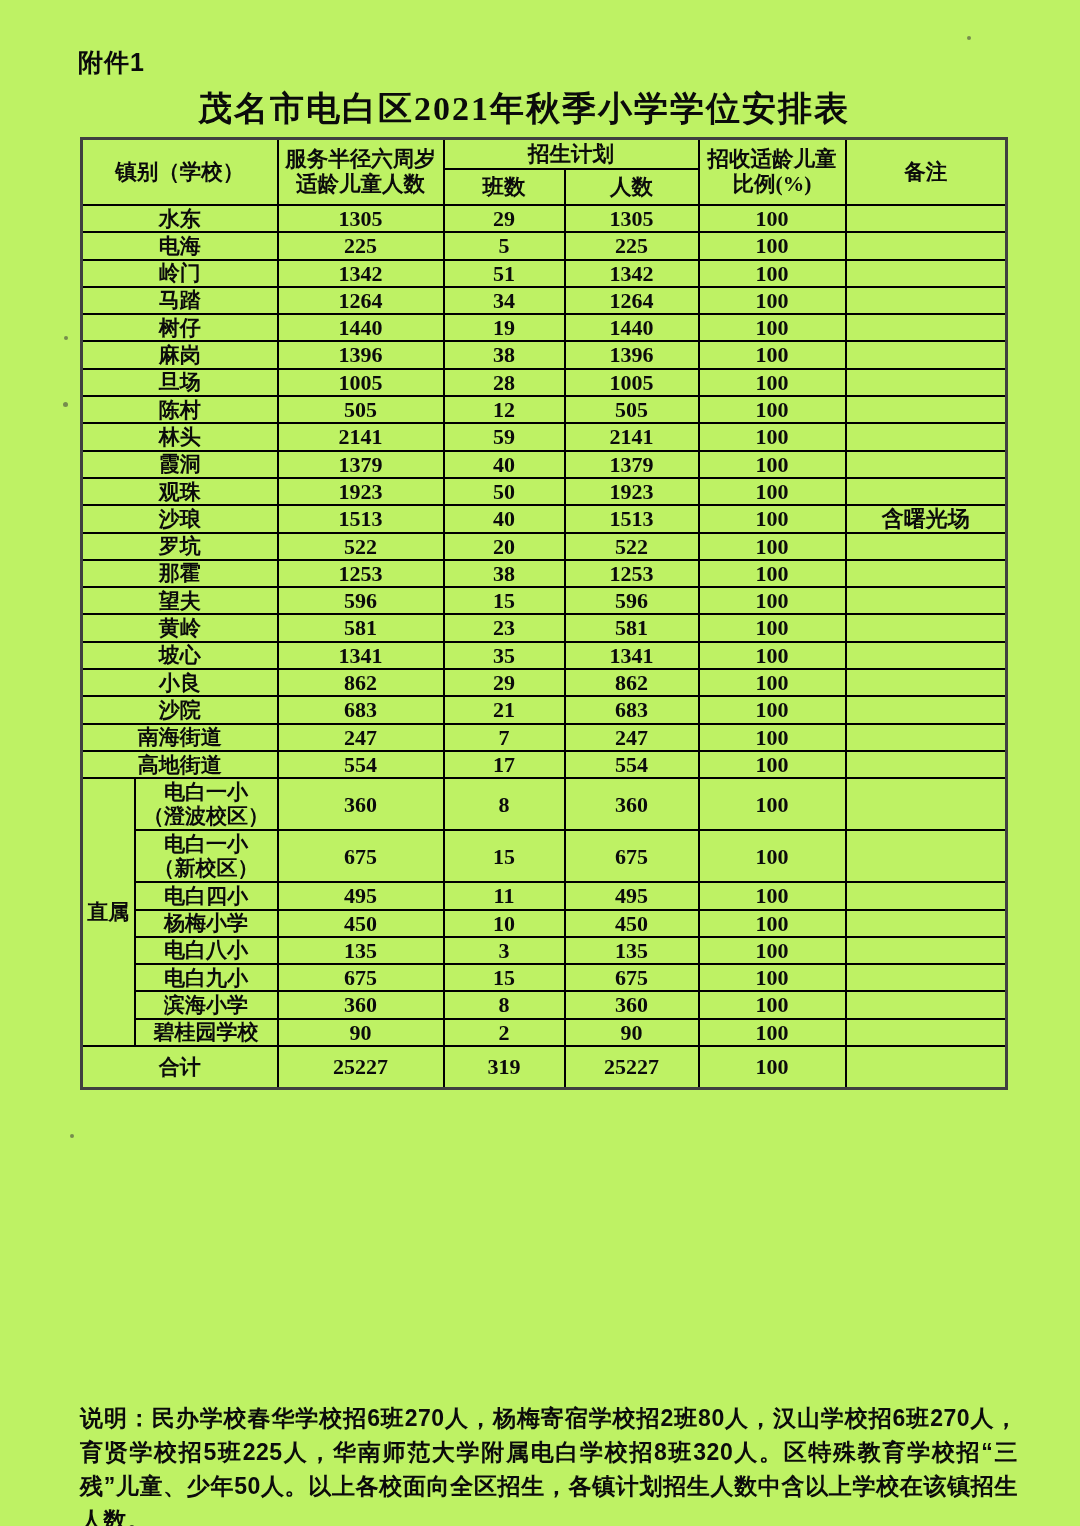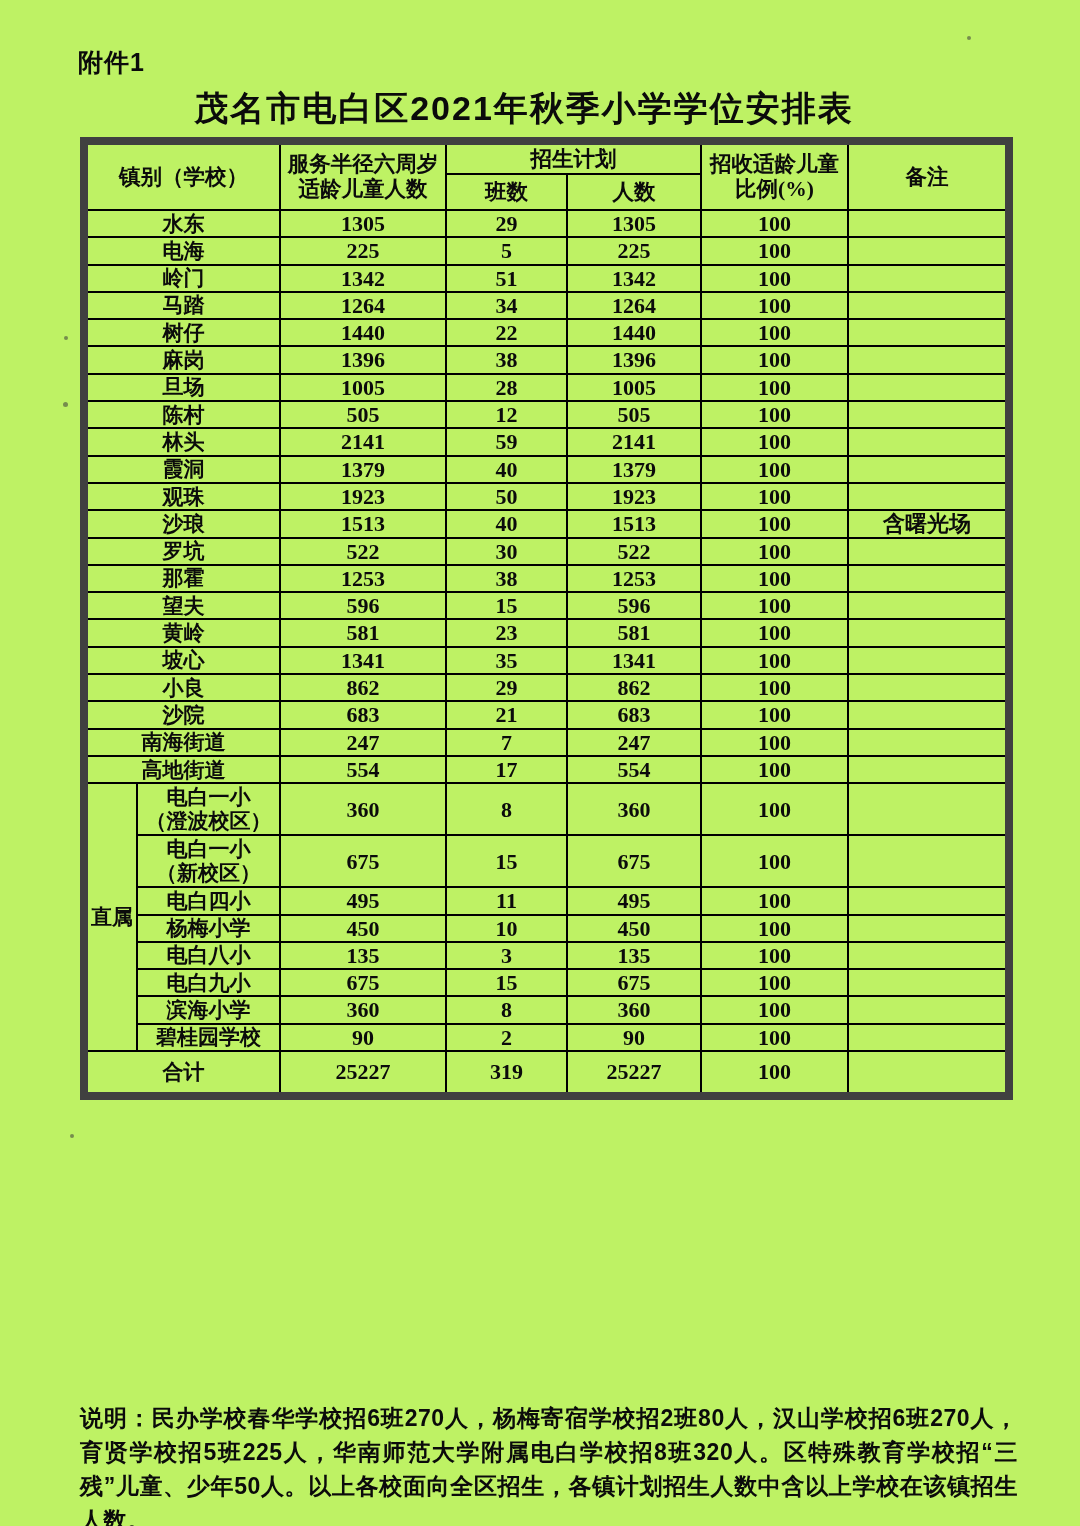--- a/index.html
+++ b/index.html
@@ -21,32 +21,32 @@
     font-family: "Liberation Sans", "DejaVu Sans", sans-serif;
     font-weight: bold;
     font-size: 25px;
     letter-spacing: 1px;
   }
   .doc-title {
     position: absolute;
     left: 0; top: 86px;
     width: 1048px;
     text-align: center;
-    font-family: Liberation Sans, sans-serif;
+    font-family: Liberation Serif, serif;
     font-weight: bold;
     font-size: 34px;
     letter-spacing: 2px;
   }
   table.sheet {
     position: absolute;
     left: 80px; top: 137px;
     border-collapse: collapse;
     table-layout: fixed;
     width: 925px;
-    border: 8px solid #404040;
+    border: 3px solid #404040;
   }
   table.sheet th, table.sheet td {
     border: 2px solid #000;
     text-align: center;
     vertical-align: middle;
     padding: 0 2px;
     font-size: 22px;
     font-weight: 600;
     line-height: 1.15;
     overflow: hidden;
@@ -141,21 +141,21 @@
           <td class="name pre" colspan="2">马踏</td>
           <td>1264</td>
           <td>34</td>
           <td>1264</td>
           <td>100</td>
           <td></td>
         </tr>
         <tr>
           <td class="name pre" colspan="2">树仔</td>
           <td>1440</td>
-          <td>22</td>
+          <td>19</td>
           <td>1440</td>
           <td>100</td>
           <td></td>
         </tr>
         <tr>
           <td class="name pre" colspan="2">麻岗</td>
           <td>1396</td>
           <td>38</td>
           <td>1396</td>
           <td>100</td>
@@ -205,21 +205,21 @@
           <td class="name pre" colspan="2">沙琅</td>
           <td>1513</td>
           <td>40</td>
           <td>1513</td>
           <td>100</td>
           <td>含曙光场</td>
         </tr>
         <tr>
           <td class="name pre" colspan="2">罗坑</td>
           <td>522</td>
-          <td>30</td>
+          <td>20</td>
           <td>522</td>
           <td>100</td>
           <td></td>
         </tr>
         <tr>
           <td class="name pre" colspan="2">那霍</td>
           <td>1253</td>
           <td>38</td>
           <td>1253</td>
           <td>100</td>

